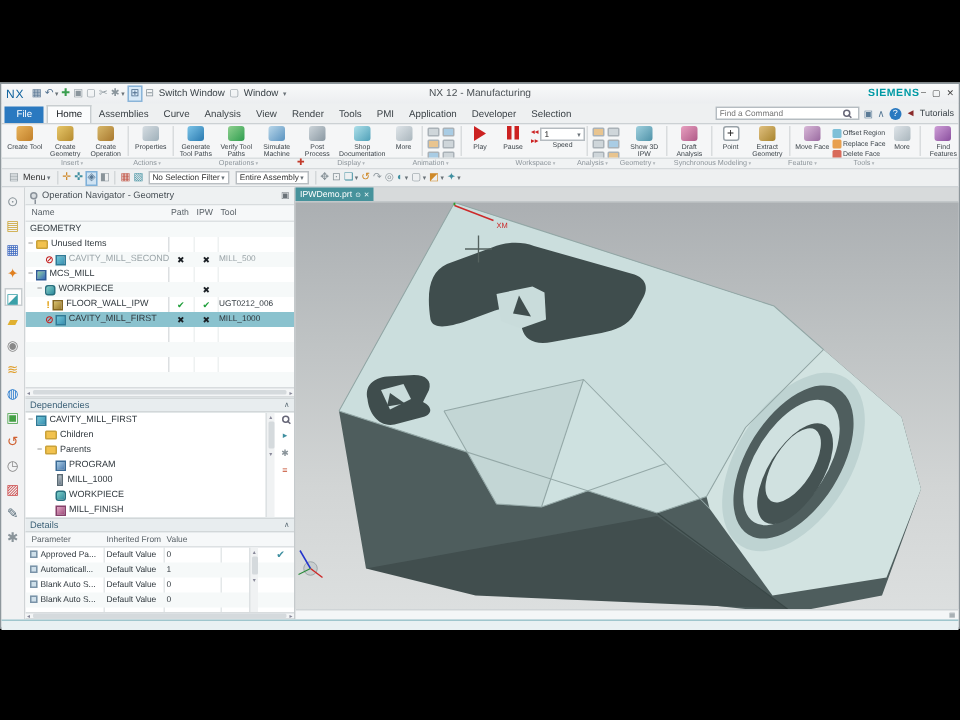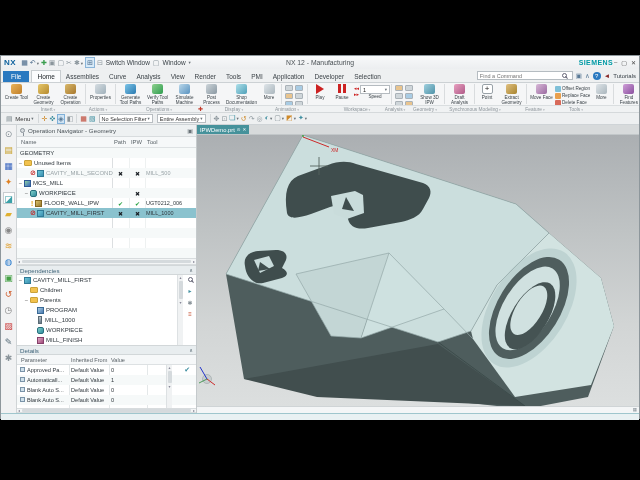--- a/index.html
+++ b/index.html
@@ -3,21 +3,21 @@
 <meta charset="utf-8">
 <style>
   *{margin:0;padding:0;box-sizing:border-box}
   body{width:640px;height:480px;position:relative;background:#000;overflow:hidden;
        font-family:"Liberation Sans","DejaVu Sans",sans-serif;-webkit-font-smoothing:antialiased}
   .win{position:absolute;left:0;top:55px;width:640px;height:364px;background:#eef0f1;border:1px solid #8e979c}
 
   
   .titlebar{position:absolute;left:0;top:0;width:100%;height:13px;background:linear-gradient(#f8f9fa,#eceef0);
             display:flex;align-items:center;font-size:7px;color:#3a4248;padding:0 3px}
-  .nxlogo{color:#10639e;font-weight:bold;font-size:8px;margin-right:4px;letter-spacing:.5px}
+  .nxlogo{color:#10639e;font-weight:normal;font-size:8px;margin-right:4px;letter-spacing:.5px}
   .qi{font-size:7px;line-height:9px;color:#4a6a8a;margin:0 1px;cursor:default}
   .qi.gr{color:#8a959c}.qi.gn{color:#3a9e4f}.qi.hl{background:#d8eaf8;border:1px solid #8ab4d8;padding:0 1px}
   .qtxt{font-size:6.5px;color:#3a4248;margin:0 2px;white-space:nowrap}
   .dd{font-size:4.5px;color:#6a7278;margin-left:1px}
   .wtitle{position:absolute;left:50%;transform:translateX(-50%);font-size:6.8px;color:#4a5055;white-space:nowrap}
   .brand{position:absolute;right:26px;color:#009aa5;font-weight:bold;font-size:7px;letter-spacing:.4px}
   .wctl{position:absolute;right:3px;display:flex;gap:4px;font-size:6px;color:#444}
 
   
   .tabrow{position:absolute;left:0;top:13px;width:100%;height:14px;background:#eef0f1;border-bottom:1px solid #ccd1d4;

